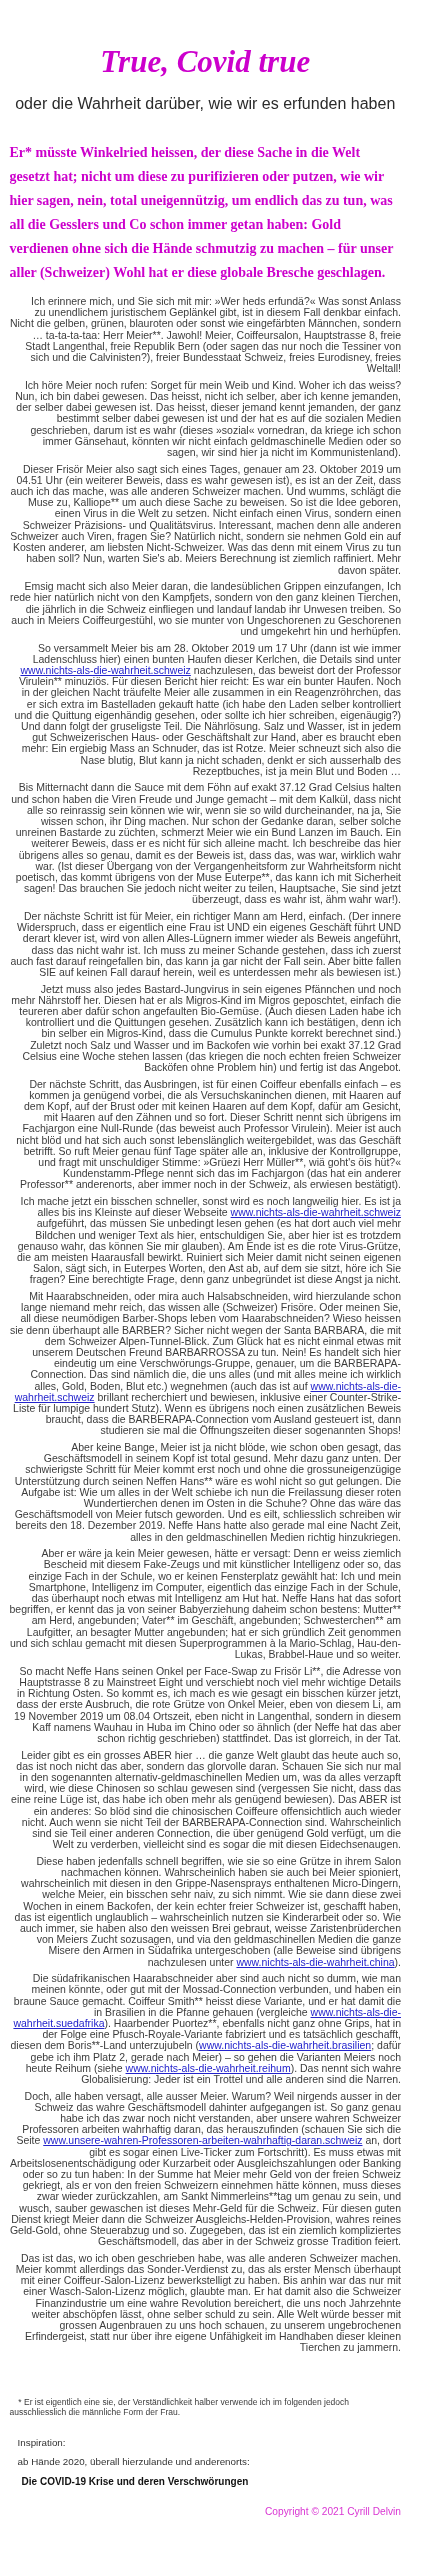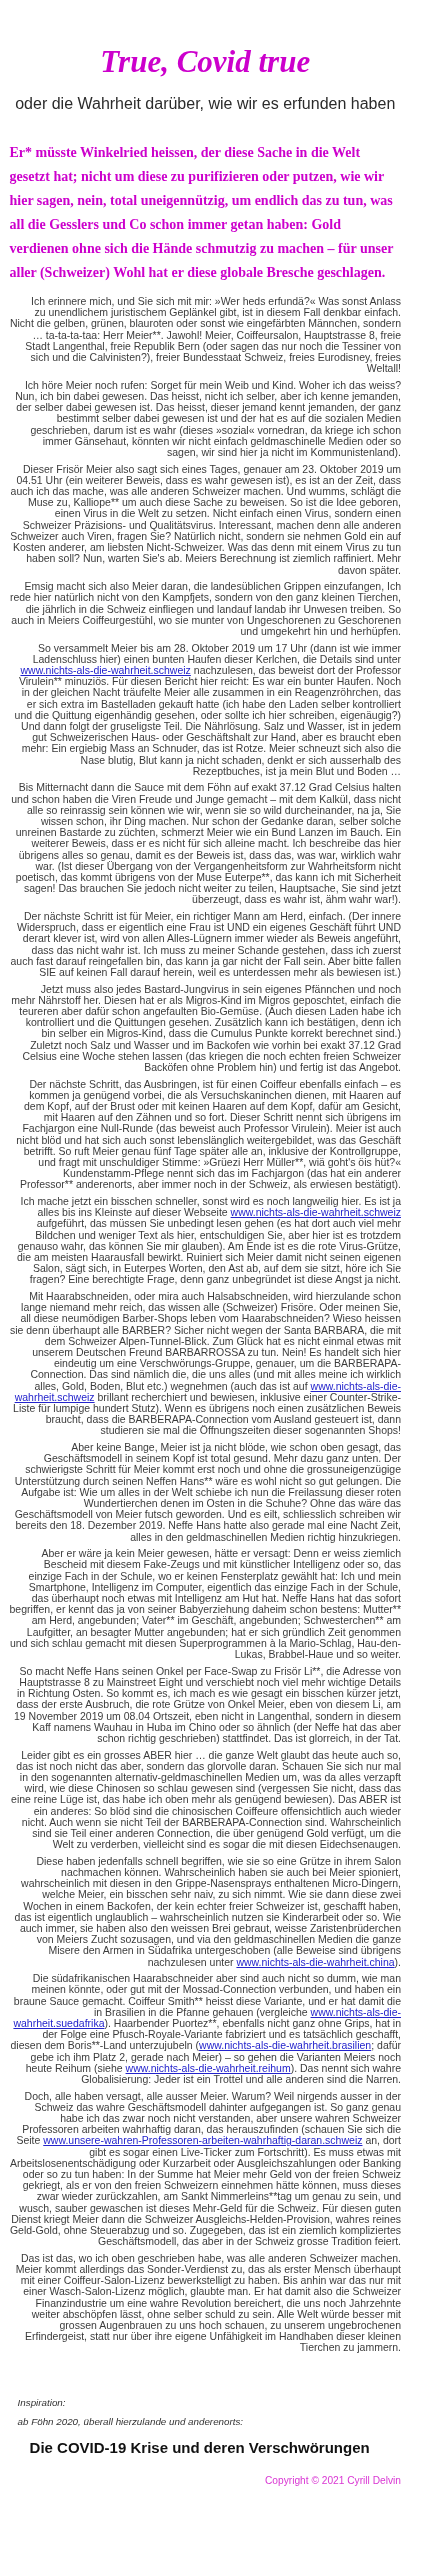--- a/index.html
+++ b/index.html
@@ -55,30 +55,29 @@
   .footnotes { margin-top: 43px; }
   .footnote {
     font-size: 8.5px;
     line-height: 10.2px;
     margin: 0 0 4.7px 0;
     text-indent: 8.8px;
     color: #3c3c3c;
   }
   .inspiration { margin-top: 20.3px; margin-left: 8.1px; }
   .insp-label, .insp-source {
-    font-style: italic;
     font-size: 9.8px;
     color: #333333;
     margin: 0 0 8.1px 0;
   }
   .insp-work {
     font-weight: 700;
-    font-size: 15px;
+    font-size: 10px;
     color: #111111;
-    margin: 12px;
+    margin: 4px;
   }
   .copyright {
     margin: 19px 0 0 0;
     font-size: 10.2px;
     color: #d936d3;
     text-align: right;
   }
 </style>
 </head>
 <body>
@@ -105,23 +104,24 @@
       <p class="para">Aber er wäre ja kein Meier gewesen, hätte er versagt: Denn er weiss ziemlich Bescheid mit diesem Fake-Zeugs und mit künstlicher Intelligenz oder so, das einzige Fach in der Schule, wo er keinen Fensterplatz gewählt hat: Ich und mein Smartphone, Intelligenz im Computer, eigentlich das einzige Fach in der Schule, das überhaupt noch etwas mit Intelligenz am Hut hat. Neffe Hans hat das sofort begriffen, er kennt das ja von seiner Babyerziehung daheim schon bestens: Mutter** am Herd, angebunden; Vater** im Geschäft, angebunden; Schwesterchen** am Laufgitter, an besagter Mutter angebunden; hat er sich gründlich Zeit genommen und sich schlau gemacht mit diesen Superprogrammen à la Mario-Schlag, Hau-den-Lukas, Brabbel-Haue und so weiter.</p>
       <p class="para">So macht Neffe Hans seinen Onkel per Face-Swap zu Frisör Li**, die Adresse von Hauptstrasse 8 zu Mainstreet Eight und verschiebt noch viel mehr wichtige Details in Richtung Osten. So kommt es, ich mach es wie gesagt ein bisschen kürzer jetzt, dass der erste Ausbruch, die rote Grütze von Onkel Meier, eben von diesem Li, am 19 November 2019 um 08.04 Ortszeit, eben nicht in Langenthal, sondern in diesem Kaff namens Wauhau in Huba im Chino oder so ähnlich (der Neffe hat das aber schon richtig geschrieben) stattfindet. Das ist glorreich, in der Tat.</p>
       <p class="para">Leider gibt es ein grosses ABER hier … die ganze Welt glaubt das heute auch so, das ist noch nicht das aber, sondern das glorvolle daran. Schauen Sie sich nur mal in den sogenannten alternativ-geldmaschinellen Medien um, was da alles verzapft wird, wie diese Chinosen so schlau gewesen sind (vergessen Sie nicht, dass das eine reine Lüge ist, das habe ich oben mehr als genügend bewiesen). Das ABER ist ein anderes: So blöd sind die chinosischen Coiffeure offensichtlich auch wieder nicht. Auch wenn sie nicht Teil der BARBERAPA-Connection sind. Wahrscheinlich sind sie Teil einer anderen Connection, die über genügend Gold verfügt, um die Welt zu verderben, vielleicht sind es sogar die mit diesen Eidechsenaugen.</p>
       <p class="para">Diese haben jedenfalls schnell begriffen, wie sie so eine Grütze in ihrem Salon nachmachen können. Wahrscheinlich haben sie auch bei Meier spioniert, wahrscheinlich mit diesen in den Grippe-Nasensprays enthaltenen Micro-Dingern, welche Meier, ein bisschen sehr naiv, zu sich nimmt. Wie sie dann diese zwei Wochen in einem Backofen, der kein echter freier Schweizer ist, geschafft haben, das ist eigentlich unglaublich – wahrscheinlich nutzen sie Kinderarbeit oder so. Wie auch immer, sie haben also den weissen Brei gebraut, weisse Zaristenbrüderchen von Meiers Zucht sozusagen, und via den geldmaschinellen Medien die ganze Misere den Armen in Südafrika untergeschoben (alle Beweise sind übrigens nachzulesen unter <a class="lnk" href="#">www.nichts-als-die-wahrheit.china</a>).</p>
       <p class="para">Die südafrikanischen Haarabschneider aber sind auch nicht so dumm, wie man meinen könnte, oder gut mit der Mossad-Connection verbunden, und haben ein braune Sauce gemacht. Coiffeur Smith** heisst diese Variante, und er hat damit die in Brasilien in die Pfanne gehauen (vergleiche <a class="lnk" href="#">www.nichts-als-die-wahrheit.suedafrika</a>). Haarbender Puortez**, ebenfalls nicht ganz ohne Grips, hat in der Folge eine Pfusch-Royale-Variante fabriziert und es tatsächlich geschafft, diesen dem Boris**-Land unterzujubeln (<a class="lnk" href="#">www.nichts-als-die-wahrheit.brasilien</a>; dafür gebe ich ihm Platz 2, gerade nach Meier) – so gehen die Varianten Meiers noch heute Reihum (siehe <a class="lnk" href="#">www.nichts-als-die-wahrheit.reihum</a>). Das nennt sich wahre Globalisierung: Jeder ist ein Trottel und alle anderen sind die Narren.</p>
       <p class="para">Doch, alle haben versagt, alle ausser Meier. Warum? Weil nirgends ausser in der Schweiz das wahre Geschäftsmodell dahinter aufgegangen ist. So ganz genau habe ich das zwar noch nicht verstanden, aber unsere wahren Schweizer Professoren arbeiten wahrhaftig daran, das herauszufinden (schauen Sie sich die Seite <a class="lnk" href="#">www.unsere-wahren-Professoren-arbeiten-wahrhaftig-daran.schweiz</a> an, dort gibt es sogar einen Live-Ticker zum Fortschritt). Es muss etwas mit Arbeitslosenentschädigung oder Kurzarbeit oder Ausgleichszahlungen oder Banking oder so zu tun haben: In der Summe hat Meier mehr Geld von der freien Schweiz gekriegt, als er von den freien Schweizern einnehmen hätte können, muss dieses zwar wieder zurückzahlen, am Sankt Nimmerleins**tag um genau zu sein, und wusch, sauber gewaschen ist dieses Mehr-Geld für die Schweiz. Für diesen guten Dienst kriegt Meier dann die Schweizer Ausgleichs-Helden-Provision, wahres reines Geld-Gold, ohne Steuerabzug und so. Zugegeben, das ist ein ziemlich kompliziertes Geschäftsmodell, das aber in der Schweiz grosse Tradition feiert.</p>
       <p class="para">Das ist das, wo ich oben geschrieben habe, was alle anderen Schweizer machen. Meier kommt allerdings das Sonder-Verdienst zu, das als erster Mensch überhaupt mit einer Coiffeur-Salon-Lizenz bewerkstelligt zu haben. Bis anhin war das nur mit einer Wasch-Salon-Lizenz möglich, glaubte man. Er hat damit also die Schweizer Finanzindustrie um eine wahre Revolution bereichert, die uns noch Jahrzehnte weiter abschöpfen lässt, ohne selber schuld zu sein. Alle Welt würde besser mit grossen Augenbrauen zu uns hoch schauen, zu unserem ungebrochenen Erfindergeist, statt nur über ihre eigene Unfähigkeit im Handhaben dieser kleinen Tierchen zu jammern.</p>
     </div>
 
   <div class="footnotes">
+      <p class="footnote">* Er ist eigentlich eine sie, der Verständlichkeit halber verwende ich im folgenden jedoch ausschliesslich die männliche Form der Frau.</p>
     </div>
 
   <div class="inspiration">
     <p class="insp-label">Inspiration:</p>
-    <p class="insp-source">ab Föhn 2020, überall hierzulande und anderenorts:</p>
+    <p class="insp-source">ab Hände 2020, überall hierzulande und anderenorts:</p>
     <p class="insp-work">Die COVID-19 Krise und deren Verschwörungen</p>
   </div>
 
   <p class="copyright">Copyright © 2021 Cyrill Delvin</p>
 </div>
 
 
 </body></html>

